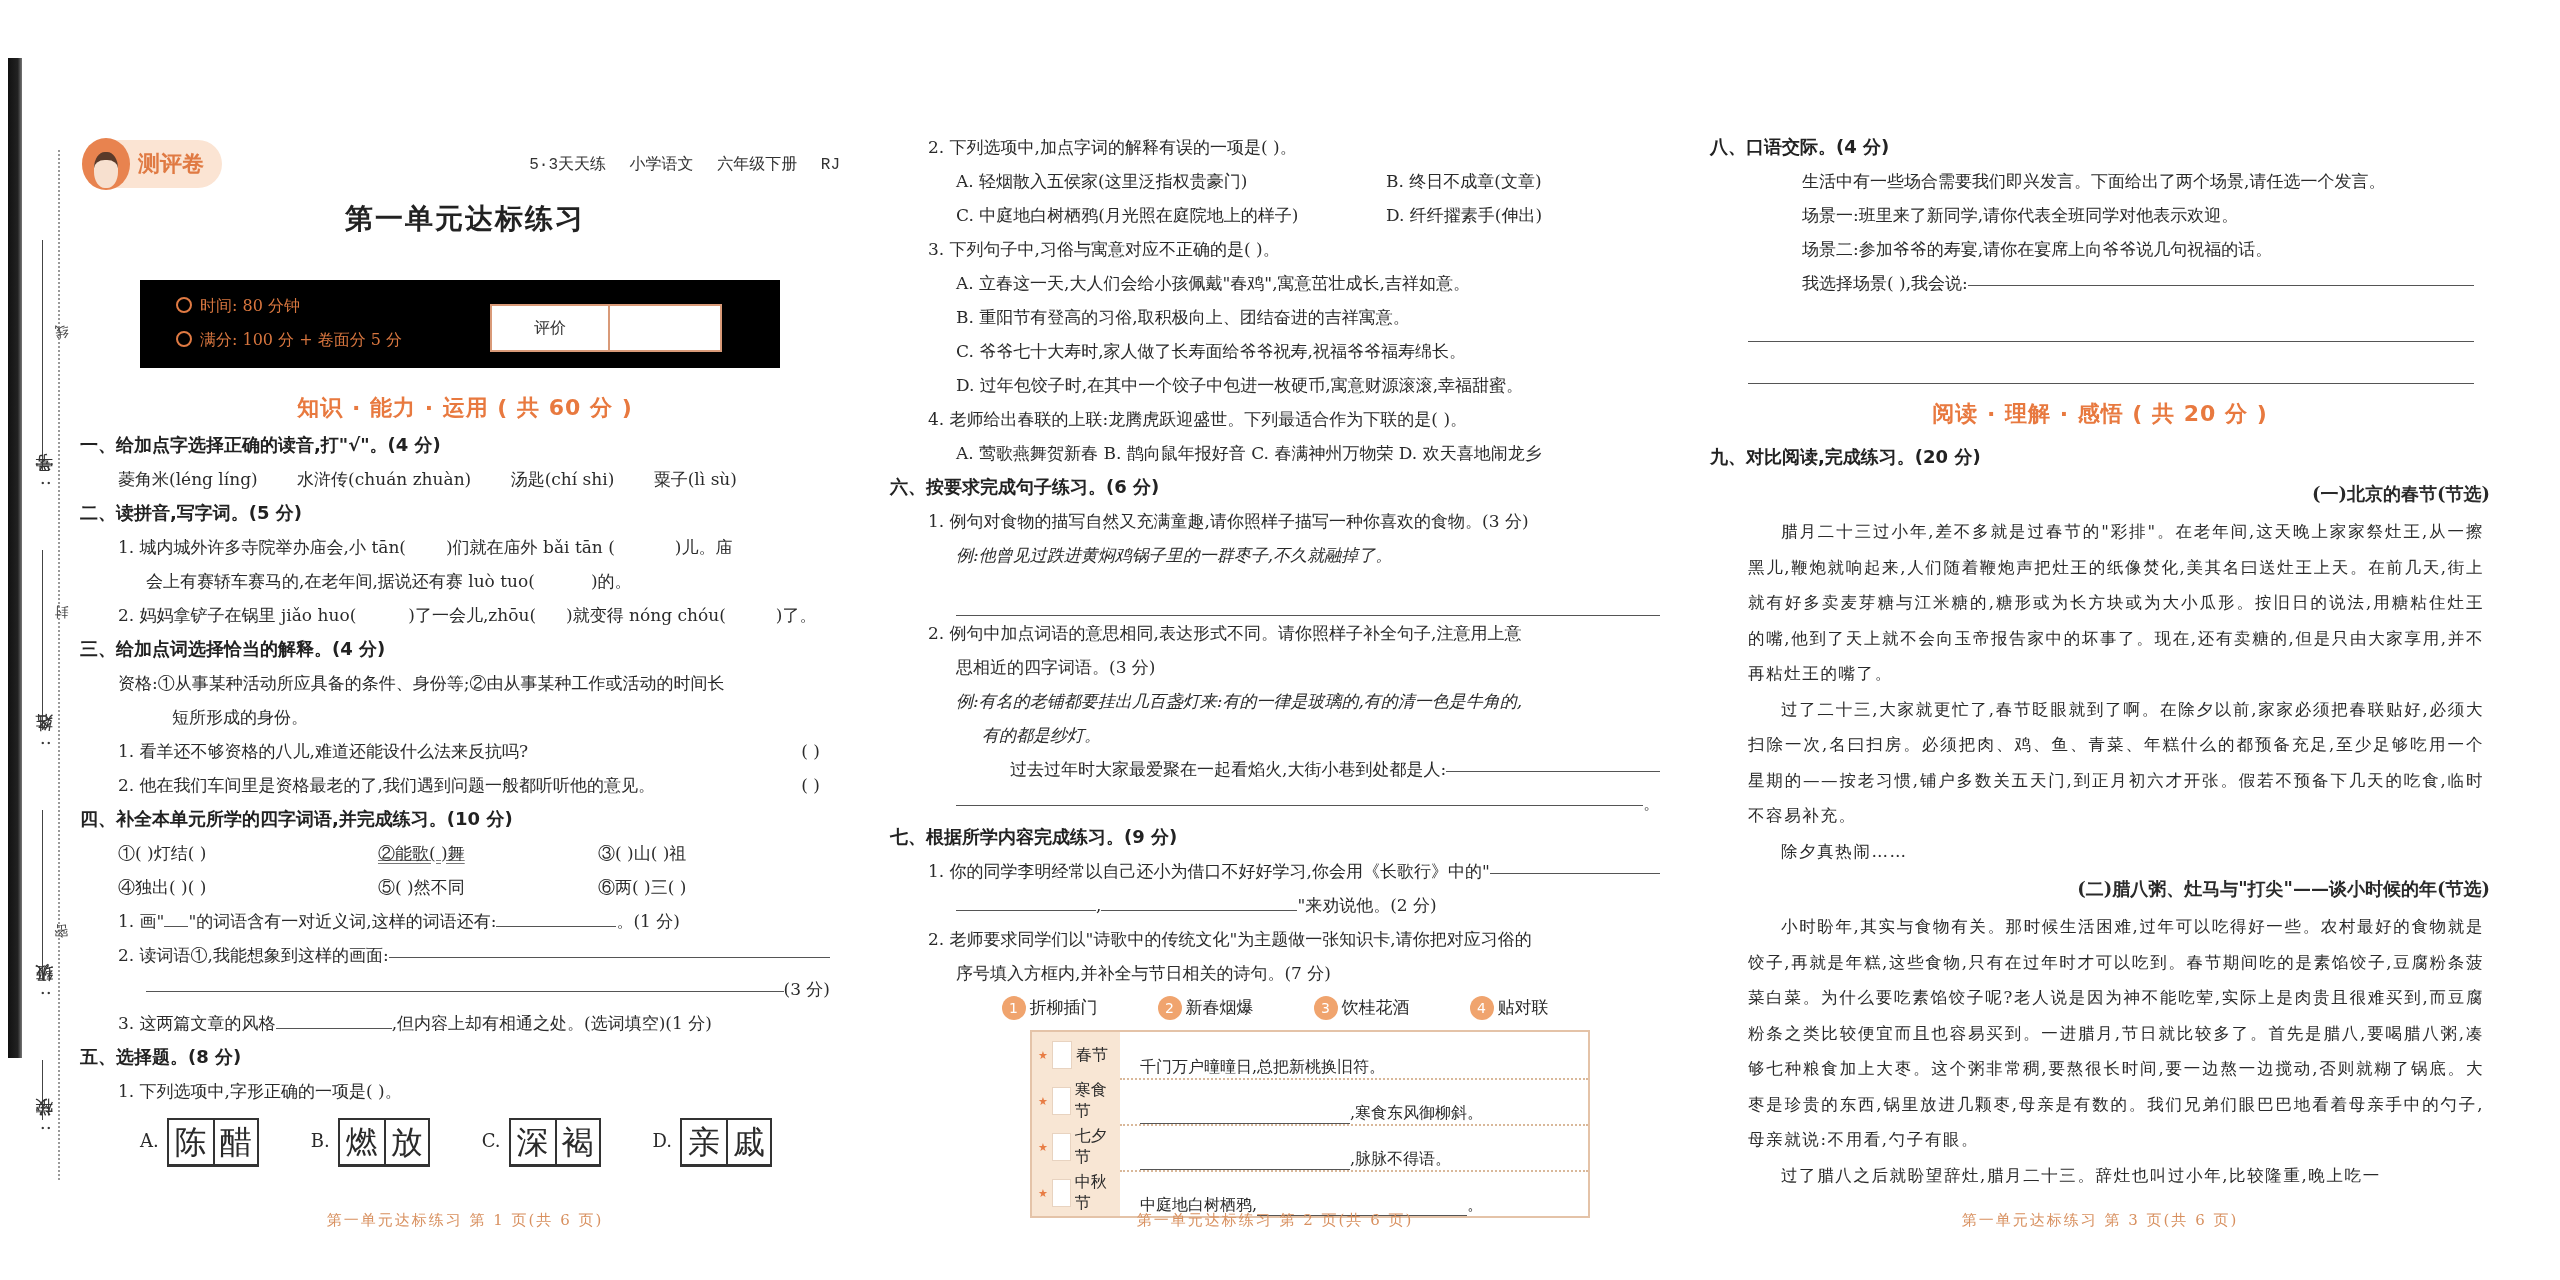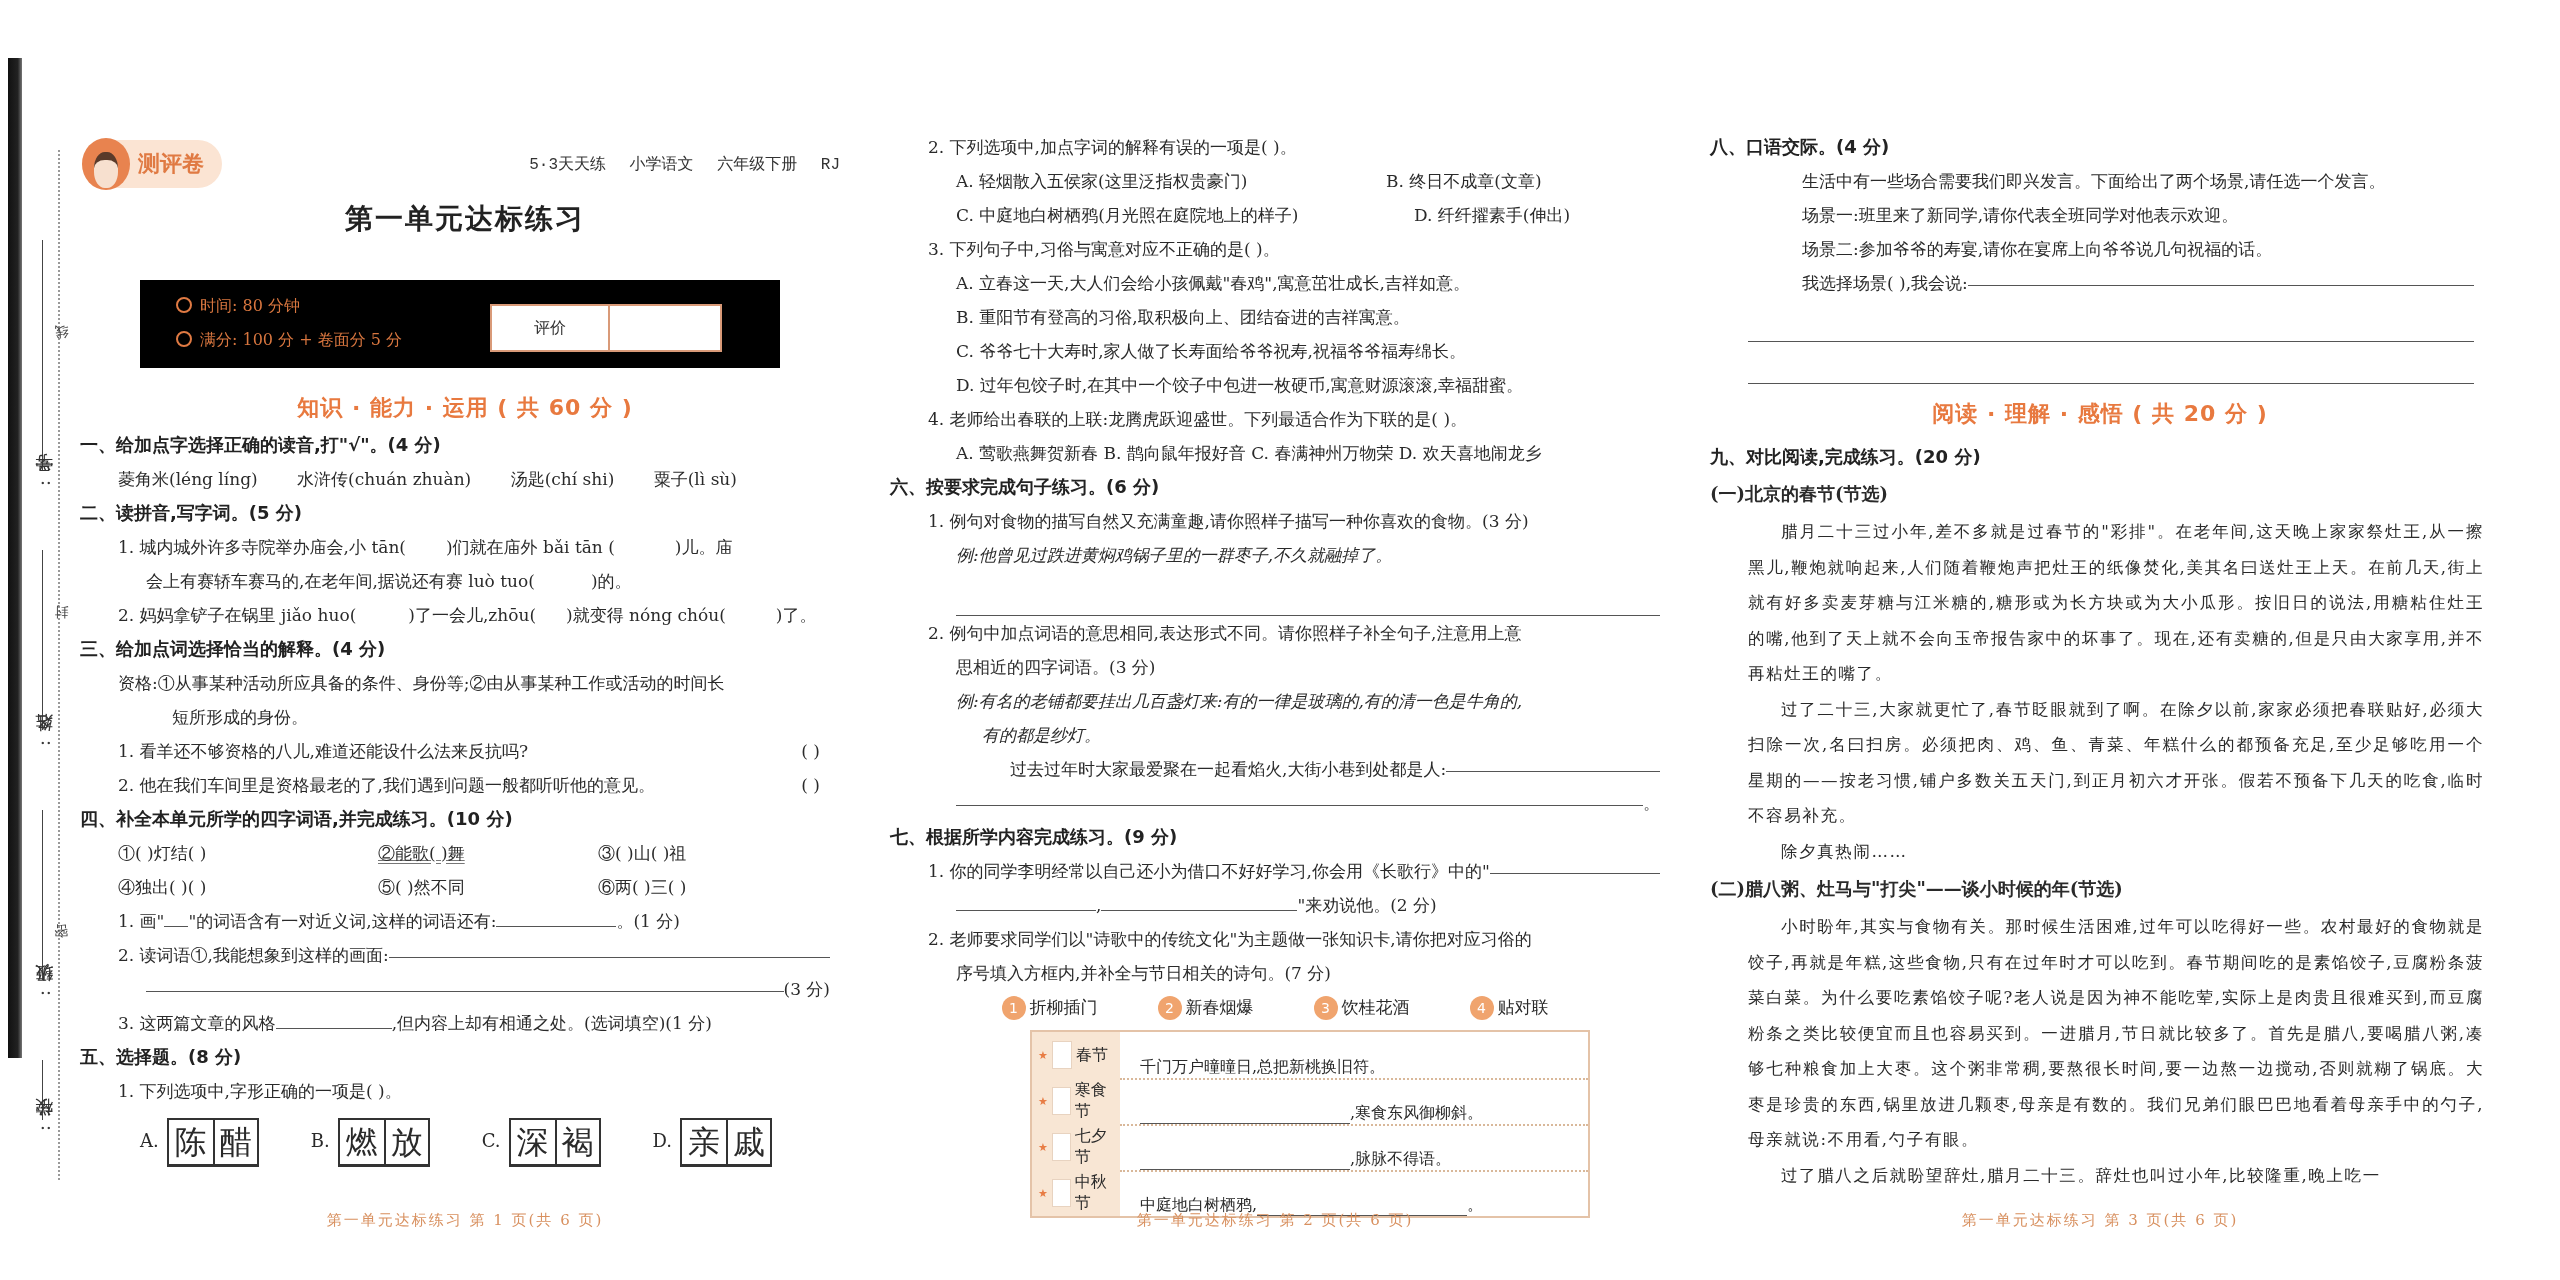--- a/index.html
+++ b/index.html
@@ -48,21 +48,21 @@
   .customs { display: flex; justify-content: center; gap: 60px; margin: 6px 0 10px 0; font-size: 17px; }
   .customs .num { display: inline-block; width: 24px; height: 24px; border-radius: 50%; background: #f0a46e; color: #fff; font-size: 14px; line-height: 24px; text-align: center; margin-right: 4px; font-family: "DejaVu Sans", sans-serif; }
   .fest-table { margin-left: 140px; width: 560px; border: 2px solid #e4c3a8; }
   .fest-row { display: flex; height: 46px; }
   .fest-row + .fest-row .fest-right { border-top: 2px dotted #d9b89a; }
   .fest-left { width: 88px; background: #f8e6d4; display: flex; align-items: center; padding-left: 6px; gap: 4px; font-size: 16px; }
   .fest-left .star { color: #e87d45; font-size: 11px; }
   .fest-left .box { width: 20px; height: 28px; background: #fff; border: 1px solid #e8d3c0; }
   .fest-right { flex: 1; display: flex; align-items: flex-end; padding-left: 20px; font-size: 16px; }
 
-  .passage-title { text-align: left; font-size: 18px; font-weight: bold; line-height: 40px; }
+  .passage-title { text-align: right; font-size: 18px; font-weight: bold; line-height: 40px; }
   .para { font-family: "DejaVu Serif", serif; font-size: 16.5px; line-height: 35.5px; text-indent: 2em; letter-spacing: 1.6px; text-align: justify; padding-left: 38px; padding-right: 6px; }
 </style>
 </head>
 <body>
 
 <div class="blackbar"></div>
 <div class="binding">
   <div class="dotline"></div>
   <div class="vline" style="top:90px;height:230px;"></div>
   <div class="vlabel" style="top:330px;">学号:</div>
@@ -179,21 +179,21 @@
   <div class="footer">第一单元达标练习   第 1 页(共 6 页)</div>
 </div>
 
 <div class="page p2">
   <div style="padding-top:0px;">
     <div class="line ind1">2. 下列选项中,加点字词的解释有误的一项是(      )。</div>
     <div class="line ind2" style="display:flex;">
       <span style="width:430px">A. 轻烟散入五侯家(这里泛指权贵豪门)</span>
         <span>B. 终日不成章(文章)</span>
     </div>
-    <div class="line ind2" style="display:flex;gap:28px;">
+    <div class="line ind2" style="display:flex;">
       <span style="width:430px">C. 中庭地白树栖鸦(月光照在庭院地上的样子)</span>
         <span>D. 纤纤擢素手(伸出)</span>
     </div>
     <div class="line ind1">3. 下列句子中,习俗与寓意对应不正确的是(      )。</div>
     <div class="line ind2">A. 立春这一天,大人们会给小孩佩戴"春鸡",寓意茁壮成长,吉祥如意。</div>
     <div class="line ind2">B. 重阳节有登高的习俗,取积极向上、团结奋进的吉祥寓意。</div>
     <div class="line ind2">C. 爷爷七十大寿时,家人做了长寿面给爷爷祝寿,祝福爷爷福寿绵长。</div>
     <div class="line ind2">D. 过年包饺子时,在其中一个饺子中包进一枚硬币,寓意财源滚滚,幸福甜蜜。</div>
     <div class="line ind1">4. 老师给出春联的上联:龙腾虎跃迎盛世。下列最适合作为下联的是(      )。</div>
     <div class="line ind2">A. 莺歌燕舞贺新春   B. 鹊向鼠年报好音   C. 春满神州万物荣   D. 欢天喜地闹龙乡</div>

